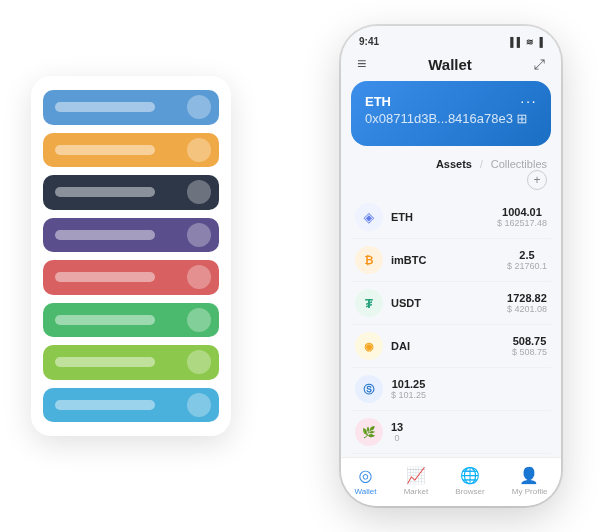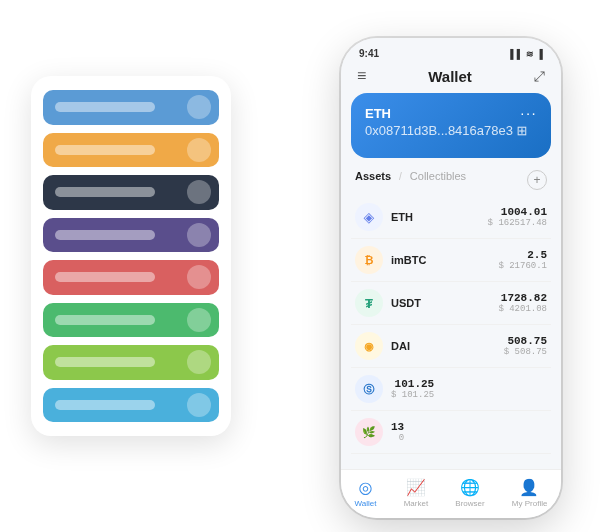--- a/index.html
+++ b/index.html
@@ -74,21 +74,21 @@
     .row-purple { background: #5a4e8c; }
     .row-red { background: #d96060; }
     .row-green { background: #4cba6e; }
     .row-lime { background: #8cc84b; }
     .row-sky { background: #4ab0dc; }
 
     
     .phone {
       position: absolute;
       right: 20px;
-      top: 22px;
+      top: 10px;
       width: 220px;
       height: 480px;
       background: #f5f7fa;
       border-radius: 36px;
       box-shadow: 0 12px 40px rgba(0,0,0,0.18), 0 0 0 2px #e0e0e0;
       overflow: hidden;
       z-index: 2;
       display: flex;
       flex-direction: column;
     }
@@ -177,22 +177,23 @@
     .eth-amount .dollar-sign {
       font-size: 14px;
       font-weight: 400;
       margin-right: 2px;
     }
 
     
     .assets-header {
       display: flex;
       justify-content: space-between;
-      align-items: flex-start;
+      align-items: flex-end;
       padding: 4px 14px 6px;
+      flex-direction: column;
     }
 
     .assets-tabs {
       display: flex;
       gap: 8px;
       align-items: center;
       font-size: 11px;
     }
 
     .assets-tab-active {
@@ -248,22 +249,21 @@
     }
 
     .asset-name {
       flex: 1;
       font-size: 11px;
       font-weight: 600;
       color: #222;
     }
 
     .asset-amounts {
-      text-align: right;
-      font-family: Liberation Mono, monospace;
+      text-align: center;
     }
 
     .asset-amount-primary {
       font-size: 11px;
       font-weight: 600;
       color: #222;
     }
 
     .asset-amount-secondary {
       font-size: 9px;

